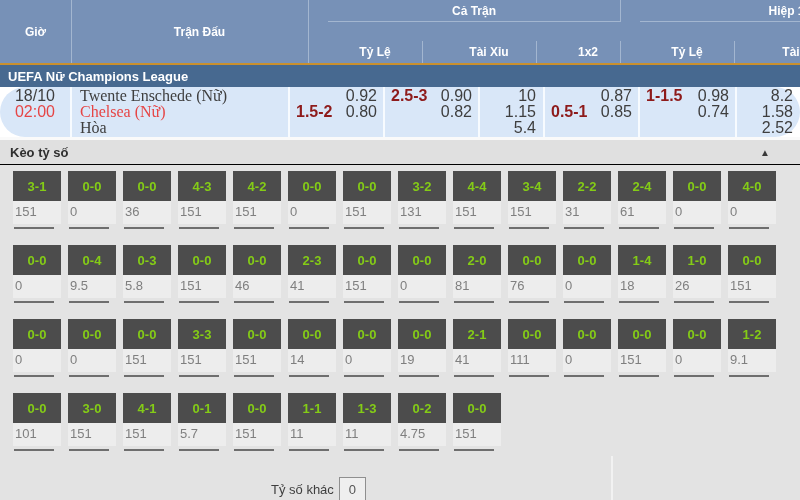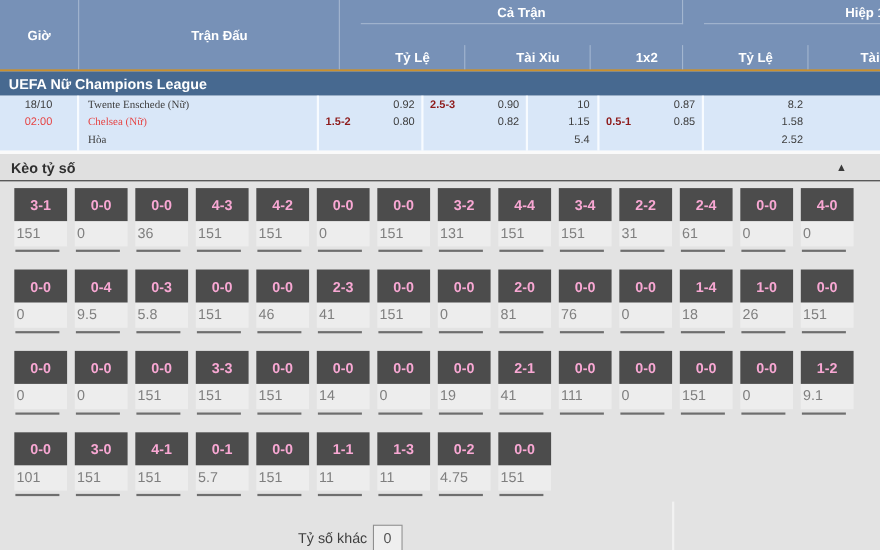--- a/index.html
+++ b/index.html
@@ -35,21 +35,21 @@
   .s6{grid-column:6; grid-row:2;} .s7{grid-column:7; grid-row:2;} .s8{grid-column:8; grid-row:2; border-right:none;}
 
   
   .league{height:22px; background:var(--league_bg); color:#fff; font-size:13px; font-weight:bold;
     display:flex; align-items:center; padding-left:8px;}
 
   
   .match{
     display:grid;
     grid-template-columns:72px 218px 95px 95px 65px 95px 97px 63px;
-    background:var(--match_bg); height:50px; font-size:10px; color:var(--text_dark);
+    background:var(--match_bg); height:50px; font-size:16px; color:var(--text_dark);border-radius:25px;
   }
   .m-col{border-right:2px solid var(--white_sep); padding-top:1px; line-height:16px;}
   .m-col.last{border-right:none;}
   .m-time{text-align:center;}
   .m-time .tm{color:var(--red);}
   .m-teams{padding-left:8px;font-family:Liberation Serif, serif;}
   .m-teams .away{color:var(--red);}
   .odds-line{display:flex; justify-content:space-between; padding:0 6px;}
   .odds-line .hline{color:var(--dark_red); font-weight:bold;}
   .odds-line .oval{margin-left:auto;}
@@ -58,21 +58,21 @@
   .gap-white{height:3px; background:#fafafa;}
 
   
   .score-bar{height:25px; background:var(--bar_bg); display:flex; align-items:center;
     padding:0 10px; font-size:13px; font-weight:bold; color:#2f2f2f; border-bottom:1px solid #000000; cursor:pointer;}
   .score-bar .tri{margin-left:auto; font-size:10px; color:#3a3a3a; padding-right:20px;}
   .score-panel{height:353px; background:var(--panel_bg); position:relative; padding:6px 0 0 13px;}
   .score-row{display:flex; gap:7px; margin-bottom:16px;}
   .score-cell{width:48px;}
   .sc-top{background:var(--strip);}
-  .sc-box{height:30px; background:var(--score_box); color:#f9a8d4; font-weight:bold; font-size:13px;
+  .sc-box{height:30px; background:var(--score_box); color:#84cc16; font-weight:bold; font-size:13px;
     display:flex; align-items:center; justify-content:center;}
   .sc-odd{height:23px; font-size:13px; color:var(--odd_text); padding:3px 0 0 2px;}
   .sc-line{width:40px; height:2px; background:#6e6e6e; margin-top:3px; margin-left:1px;}
   .other-row{display:flex; align-items:center; margin:26px 0 0 258px; font-size:13px; color:#3f3f3f;text-align:center;}
   .other-box{width:27px; height:25px; border:1px solid #8f8f8f; background:#efefef; color:#555;
     display:flex; align-items:center; justify-content:center; margin-left:5px; font-size:13px;}
   .bottom-line{position:absolute; left:0; bottom:1px; width:612px; height:2px; background:#8f8f8f;}
   .v-line{position:absolute; left:611px; top:291px; width:2px; height:62px; background:#f2f2f2;}
 </style>
 </head>
@@ -132,20 +132,29 @@
     </div>
     <div class="m-col">
       <div class="odds-line">
         <span class="oval">0.87</span>
       </div>
       <div class="odds-line">
         <span class="hline">0.5-1</span>
         <span class="oval">0.85</span>
       </div>
     </div>
+    <div class="m-col">
+      <div class="odds-line">
+        <span class="hline">1-1.5</span>
+        <span class="oval">0.98</span>
+      </div>
+      <div class="odds-line">
+        <span class="oval">0.74</span>
+      </div>
+    </div>
     <div class="m-col m-x12 last">
       <div>8.2</div>
       <div>1.58</div>
       <div>2.52</div>
     </div>
   </div>
 
   <div class="gap-white"></div>
 
   <div class="score-bar">

